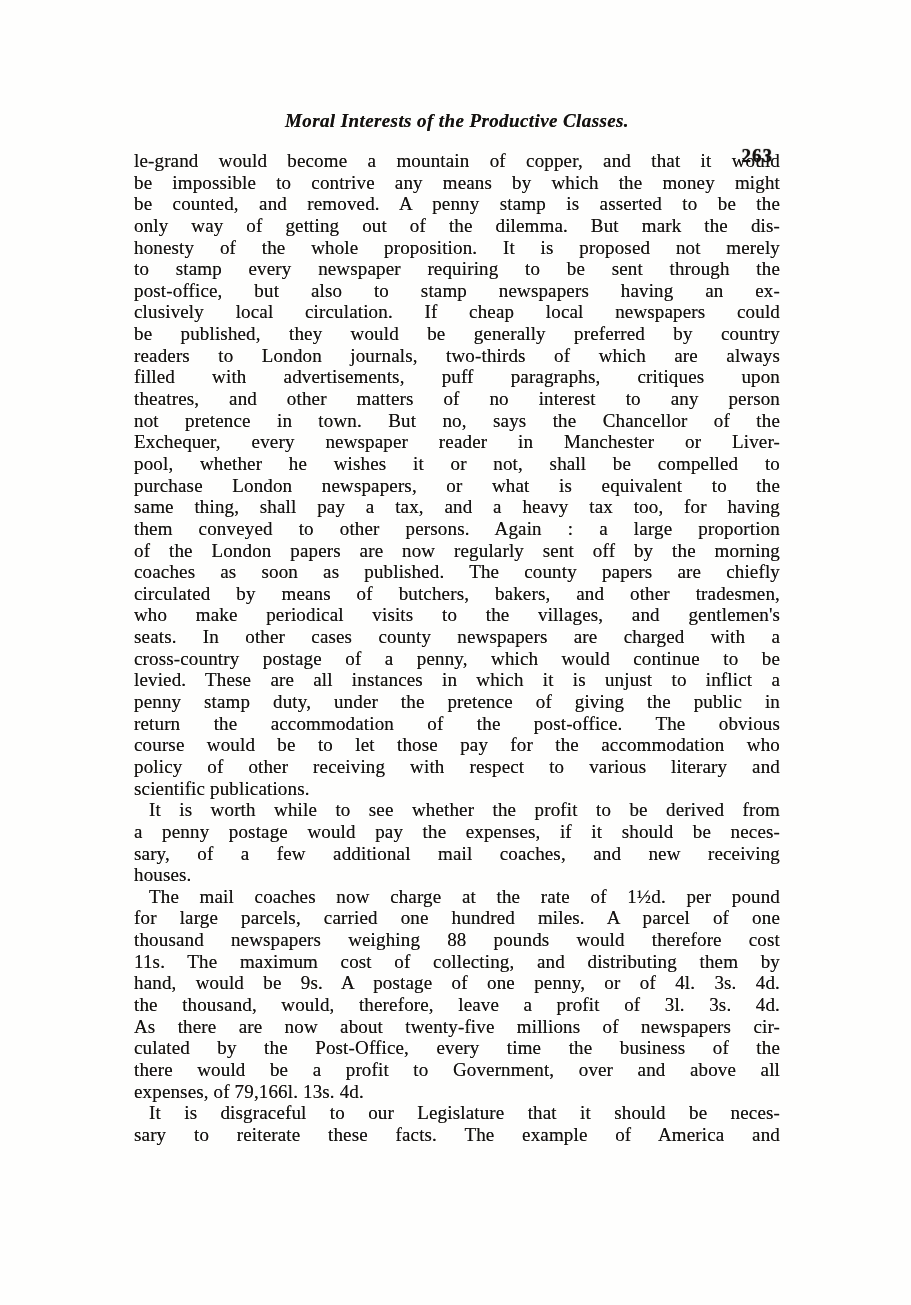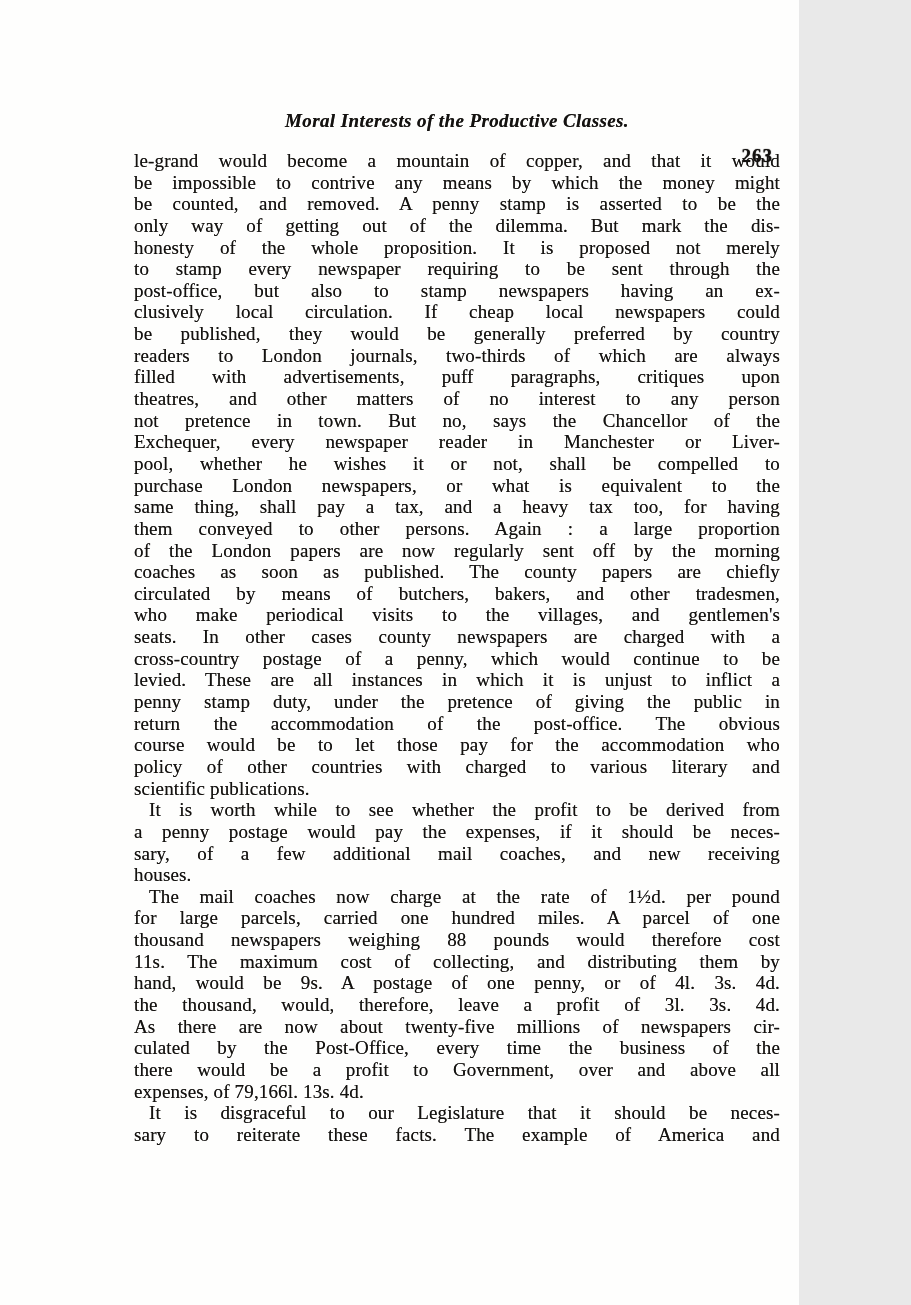--- a/index.html
+++ b/index.html
@@ -2,21 +2,21 @@
 <html><head>
 <meta charset="utf-8">
 <style>
   html, body {
     margin: 0;
     padding: 0;
     background: #e9e9e9;
   }
   .scan-page {
     position: relative;
-    width: 799px;
+    width: 911px;
     height: 1305px;
     background: #fefefdff;
     overflow: hidden;
     font-family: "Liberation Serif", "DejaVu Serif", serif;
     color: #141210;
   }
   .running-header {
     position: absolute;
     left: 134px;
     top: 110px;
@@ -97,21 +97,21 @@
       <div class="line">of the London papers are now regularly sent off by the morning</div>
       <div class="line">coaches as soon as published.  The county papers are chiefly</div>
       <div class="line">circulated by means of butchers, bakers, and other tradesmen,</div>
       <div class="line">who make periodical visits to the villages, and gentlemen's</div>
       <div class="line">seats.  In other cases county newspapers are charged with a</div>
       <div class="line">cross-country postage of a penny, which would continue to be</div>
       <div class="line">levied.  These are all instances in which it is unjust to inflict a</div>
       <div class="line">penny stamp duty, under the pretence of giving the public in</div>
       <div class="line">return the accommodation of the post-office.  The obvious</div>
       <div class="line">course would be to let those pay for the accommodation who</div>
-      <div class="line">policy of other countries with charged to various literary and</div>
+      <div class="line">policy of other receiving with respect to various literary and</div>
       <div class="line para-end">scientific publications.</div>
       <div class="line indent">It is worth while to see whether the profit to be derived from</div>
       <div class="line">a penny postage would pay the expenses, if it should be neces-</div>
       <div class="line">sary, of a few additional mail coaches, and new receiving</div>
       <div class="line para-end">houses.</div>
       <div class="line indent">The mail coaches now charge at the rate of 1½d. per pound</div>
       <div class="line">for large parcels, carried one hundred miles.  A parcel of one</div>
       <div class="line">thousand newspapers weighing 88 pounds would therefore cost</div>
       <div class="line">11s. The maximum cost of collecting, and distributing them by</div>
       <div class="line">hand, would be 9s.  A postage of one penny, or of 4l. 3s. 4d.</div>

